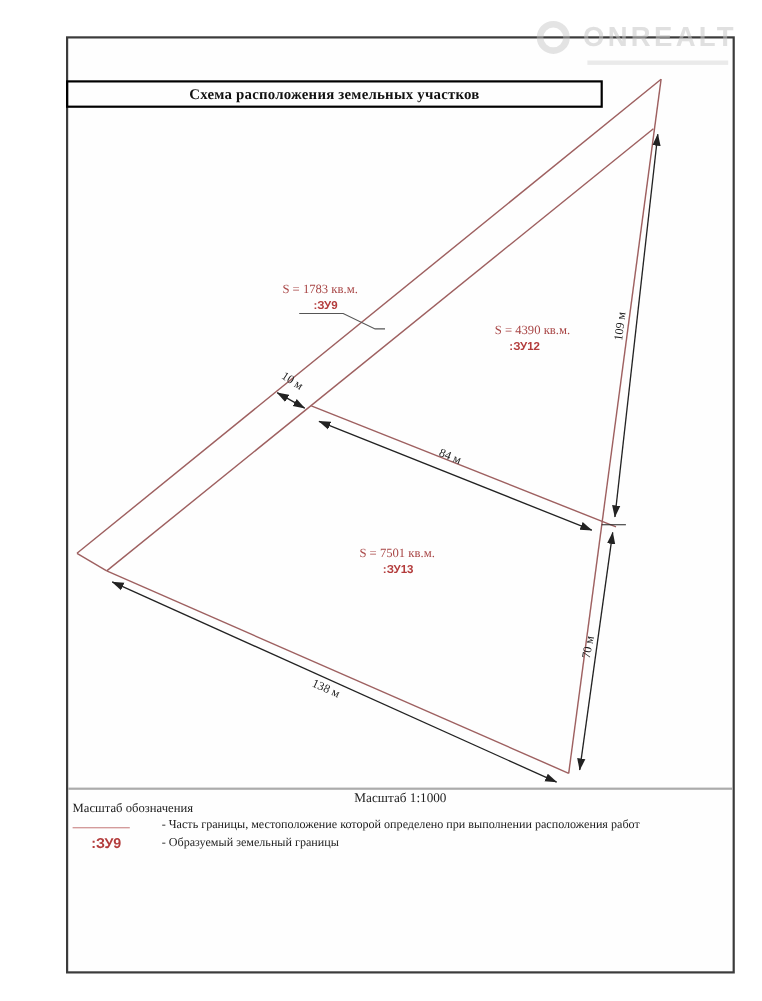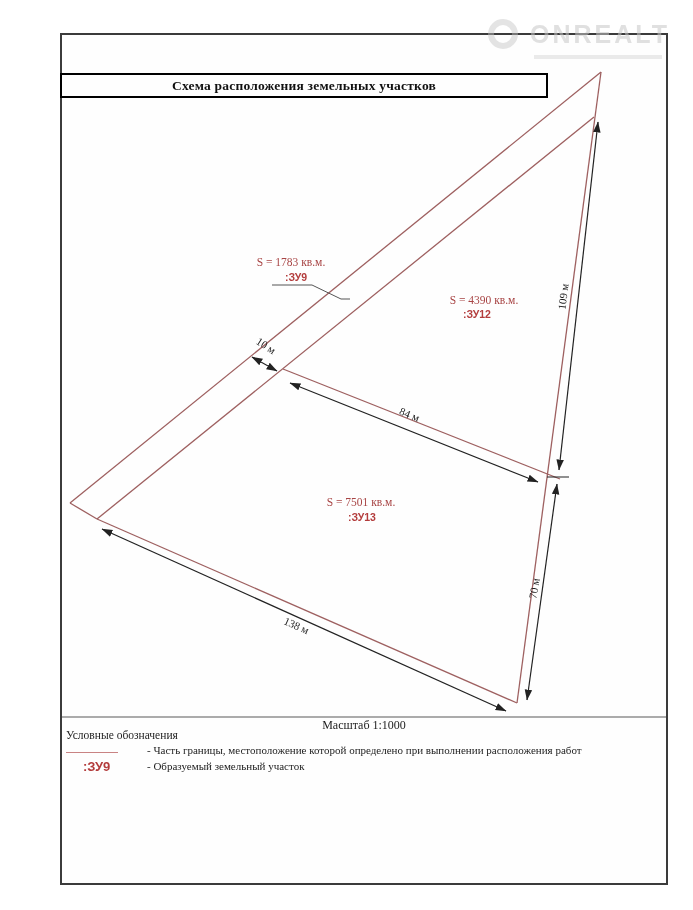--- a/index.html
+++ b/index.html
@@ -161,21 +161,21 @@
     <text transform="translate(264,349) rotate(33)" text-anchor="middle" class="t-serif" font-size="11" fill="#1c1c1c">10 м</text>
     <text transform="translate(408,418) rotate(22)" text-anchor="middle" class="t-serif" font-size="11" fill="#1c1c1c">84 м</text>
     <text transform="translate(567,297) rotate(-83)" text-anchor="middle" class="t-serif" font-size="11" fill="#1c1c1c">109 м</text>
     <text transform="translate(538,589) rotate(-80)" text-anchor="middle" class="t-serif" font-size="11" fill="#1c1c1c">70 м</text>
     <text transform="translate(295,629) rotate(24)" text-anchor="middle" class="t-serif" font-size="11" fill="#1c1c1c">138 м</text>
   </svg>
 
   <div class="separator"></div>
   <div class="scale-note">Масштаб 1:1000</div>
 
-  <div class="legend-heading">Условные обозначения</div>
+  <div class="legend-heading">Масштаб обозначения</div>
 
   <div class="legend-line-symbol"></div>
   <div class="legend-text-1">- Часть границы, местоположение которой определено при выполнении расположения работ</div>
 
   <div class="legend-zu-symbol">:ЗУ9</div>
-  <div class="legend-text-2">- Образуемый земельный участок</div>
+  <div class="legend-text-2">- Образуемый земельный границы</div>
 
 </div>
 
 </body></html>

